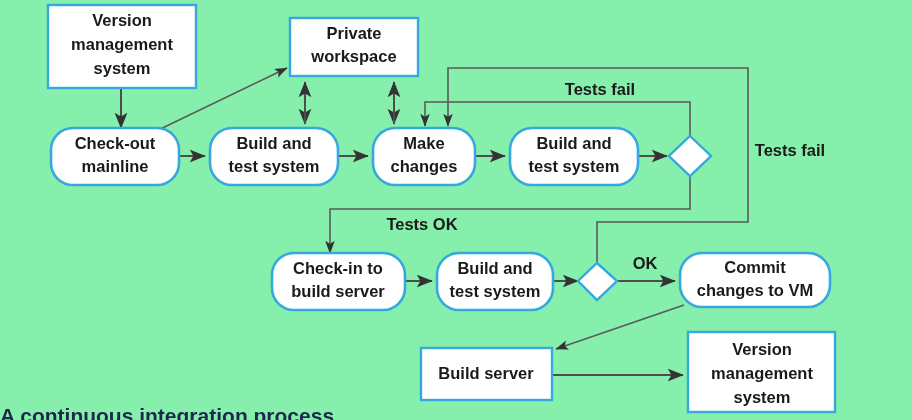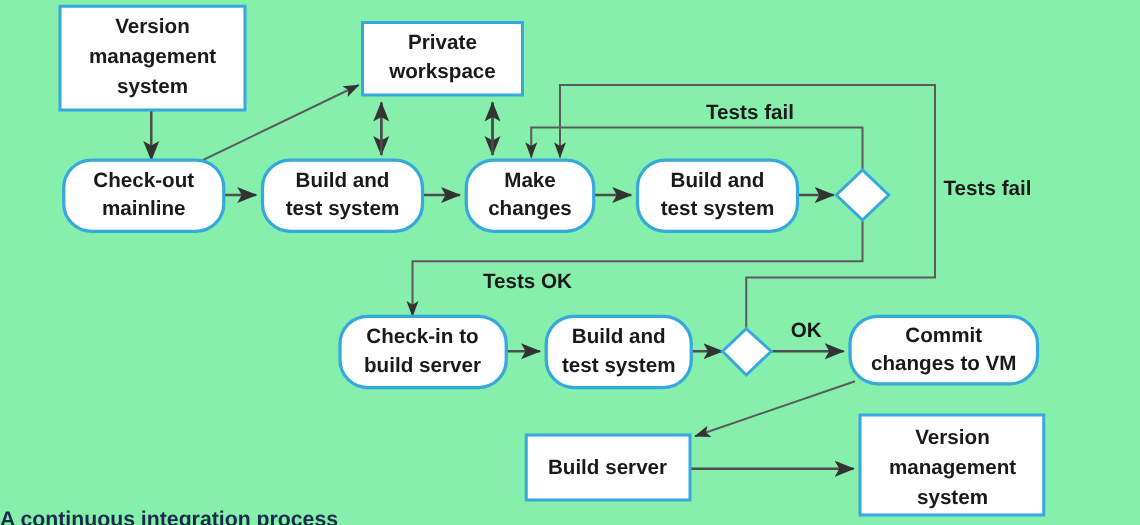--- a/index.html
+++ b/index.html
@@ -63,21 +63,21 @@
   }
   .caption-clip {
     position: absolute;
     left: 0;
     bottom: 0;
     width: 912px;
     height: 13px;
     overflow: hidden;
     font-family: "Liberation Sans", sans-serif;
     font-weight: bold;
-    font-size: 17px;
+    font-size: 21px;
     color: #1b2a4a;
     line-height: 17px;
     white-space: nowrap;
   }
 </style>
 </head>
 <body>
 
 <div id="canvas">
 

